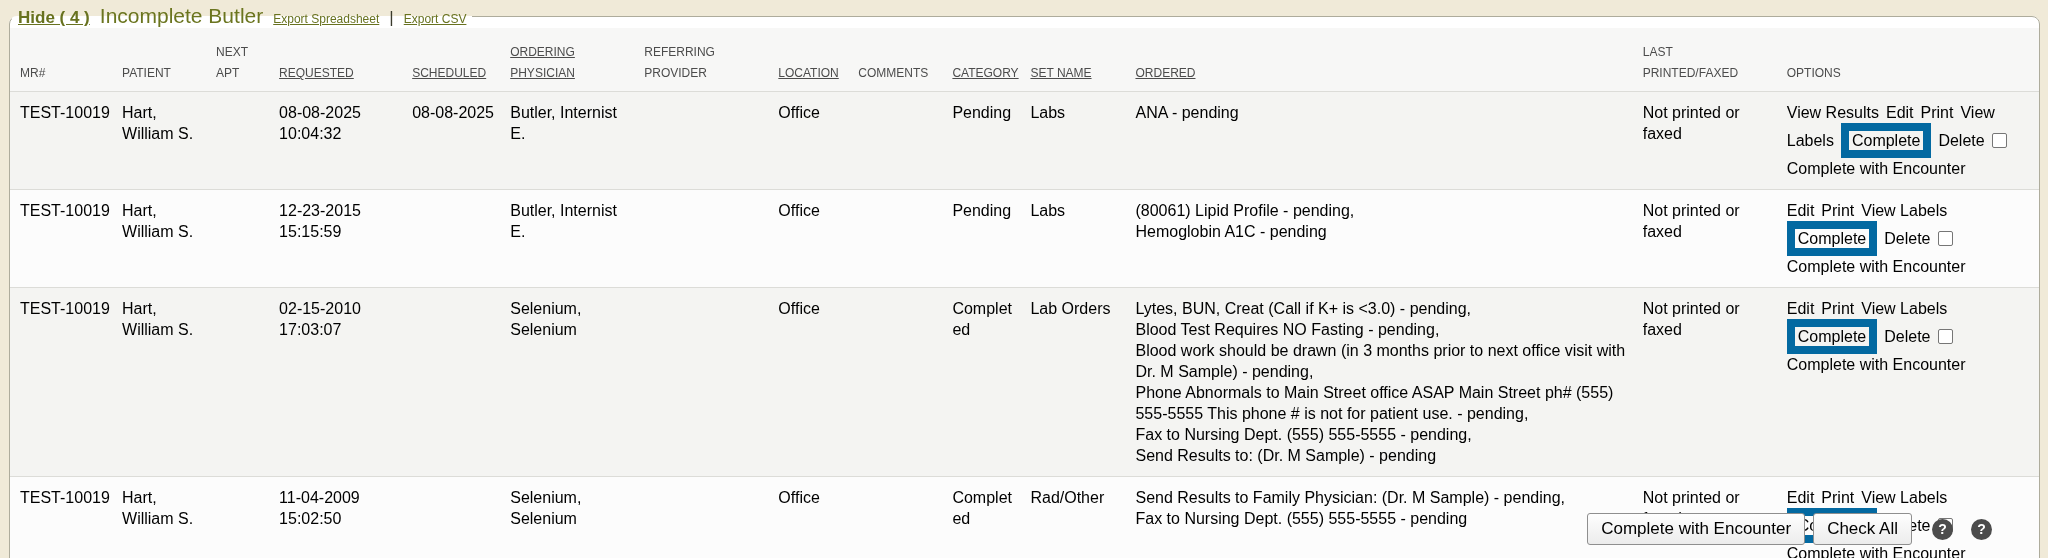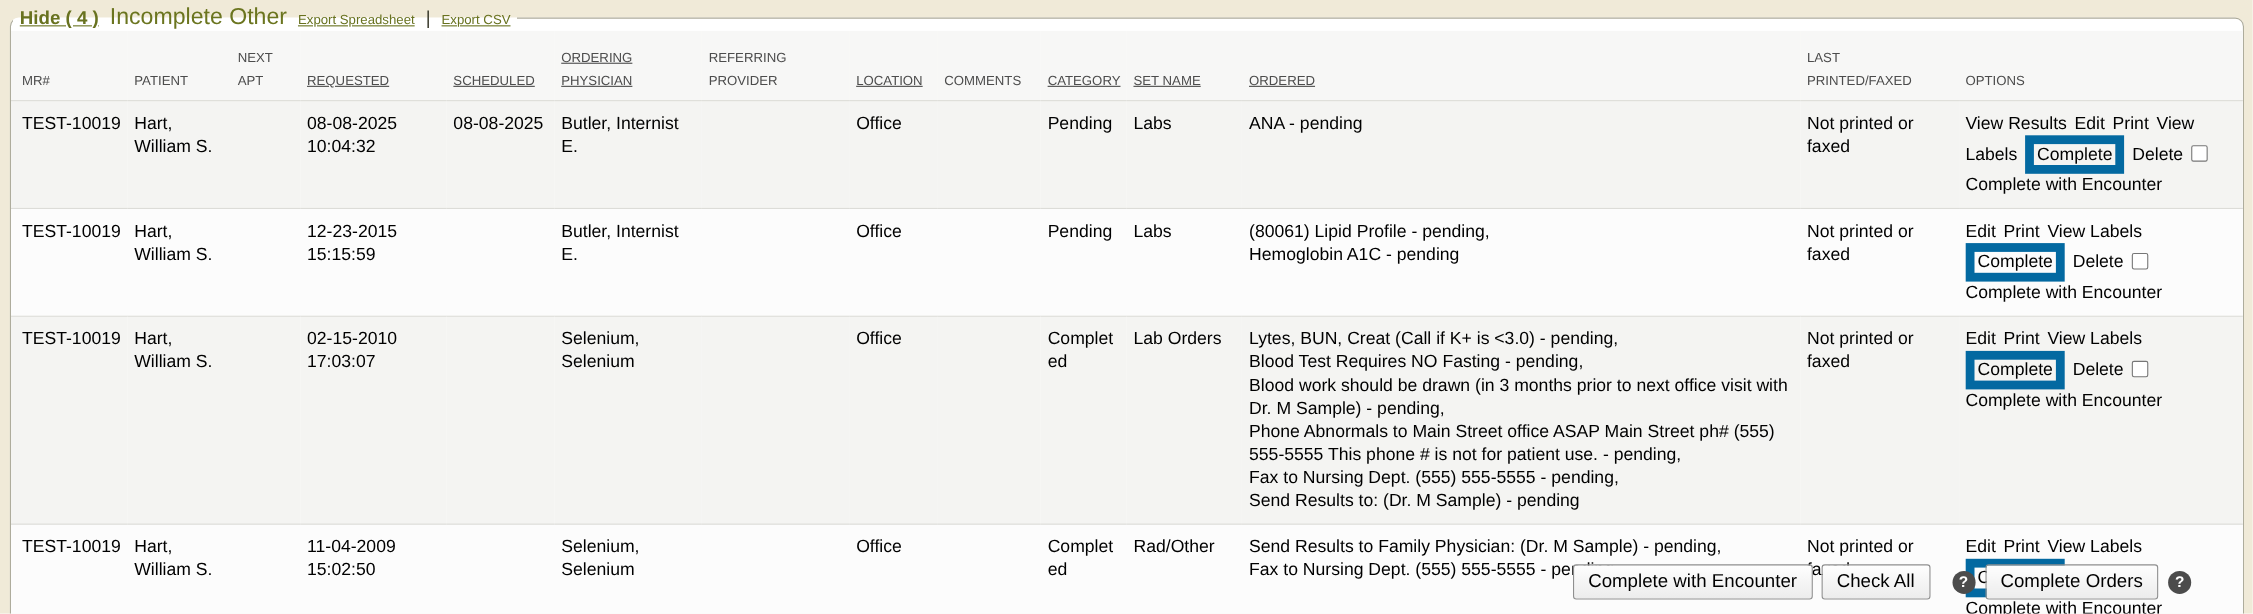--- a/index.html
+++ b/index.html
@@ -99,21 +99,21 @@
 </style>
 </head>
 <body>
 
 <div class="page">
 
   <fieldset class="orders-panel">
     <legend class="panel-legend">
       <span class="legend-inner">
         <a class="hide-link">Hide ( 4 )</a>
-        <span class="panel-title">Incomplete Other</span>
+        <span class="panel-title">Incomplete Butler</span>
         <a class="export-link">Export Spreadsheet</a>
         <span class="legend-sep">|</span>
         <a class="export-link">Export CSV</a>
       </span>
     </legend>
 
     <table class="orders-table">
       <colgroup>
         <col style="width:106px">
           <col style="width:94px">
@@ -242,17 +242,16 @@
 
     </tbody>
       </table>
   </fieldset>
 
   <div class="action-bar">
     <button class="btn">Complete with Encounter</button>
     <button class="btn">Check All</button>
     <span class="help-circle gap-lg">?</span>
     <span class="gap-sm"></span>
-    <button class="btn">Complete Orders</button>
     <span class="help-circle gap-sm">?</span>
   </div>
 
 </div>
 
 </body></html>

